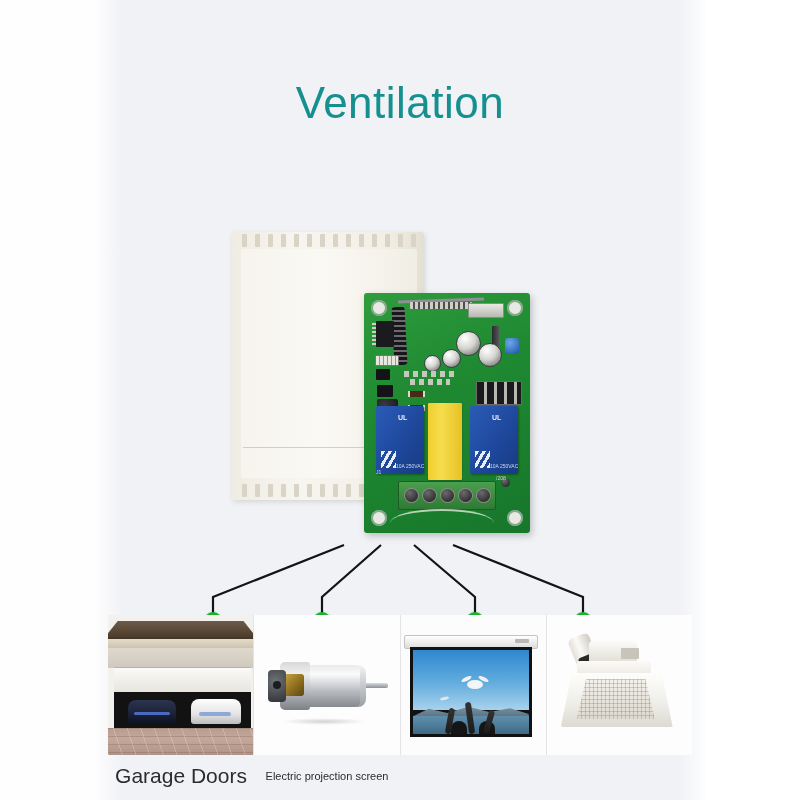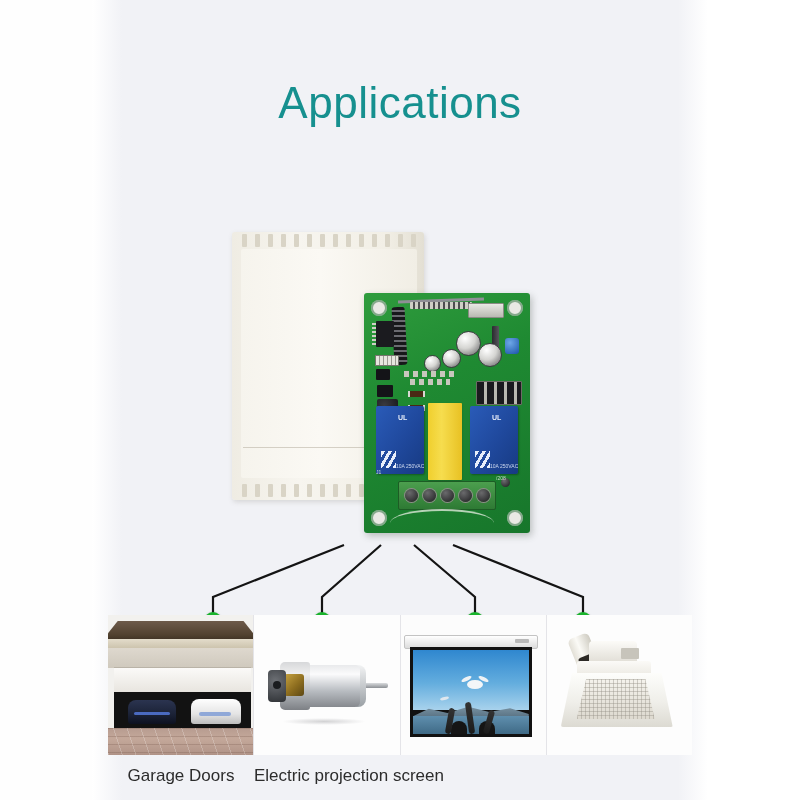--- a/index.html
+++ b/index.html
@@ -646,37 +646,37 @@
     display: flex;
   }
   .label {
     width: 146px;
     text-align: center;
     color: #2c2c2c;
     font-family: "Liberation Sans", sans-serif;
     line-height: 32px;
     white-space: nowrap;
   }
-  .label.l0 { font-size: 17px; }
+  .label.l0 { font-size: 21px; }
   .label.l1 { font-size: 17px; }
-  .label.l2 { font-size: 17px; }
+  .label.l2 { font-size: 11px; }
   .label.l3 { font-size: 13px; }
 </style>
 </head>
 <body>
 
 <div id="page">
 
   <div class="bg-tint"></div>
   <div class="bg-white-left"></div>
   <div class="bg-soft-left"></div>
   <div class="bg-white-right"></div>
   <div class="bg-soft-right"></div>
 
-  <div class="title">Applications</div>
+  <div class="title">Ventilation</div>
 
   <div class="enclosure">
     <div class="vents top">
       <i></i>
         <i></i>
         <i></i>
         <i></i>
         <i></i>
         <i></i>
         <i></i>

